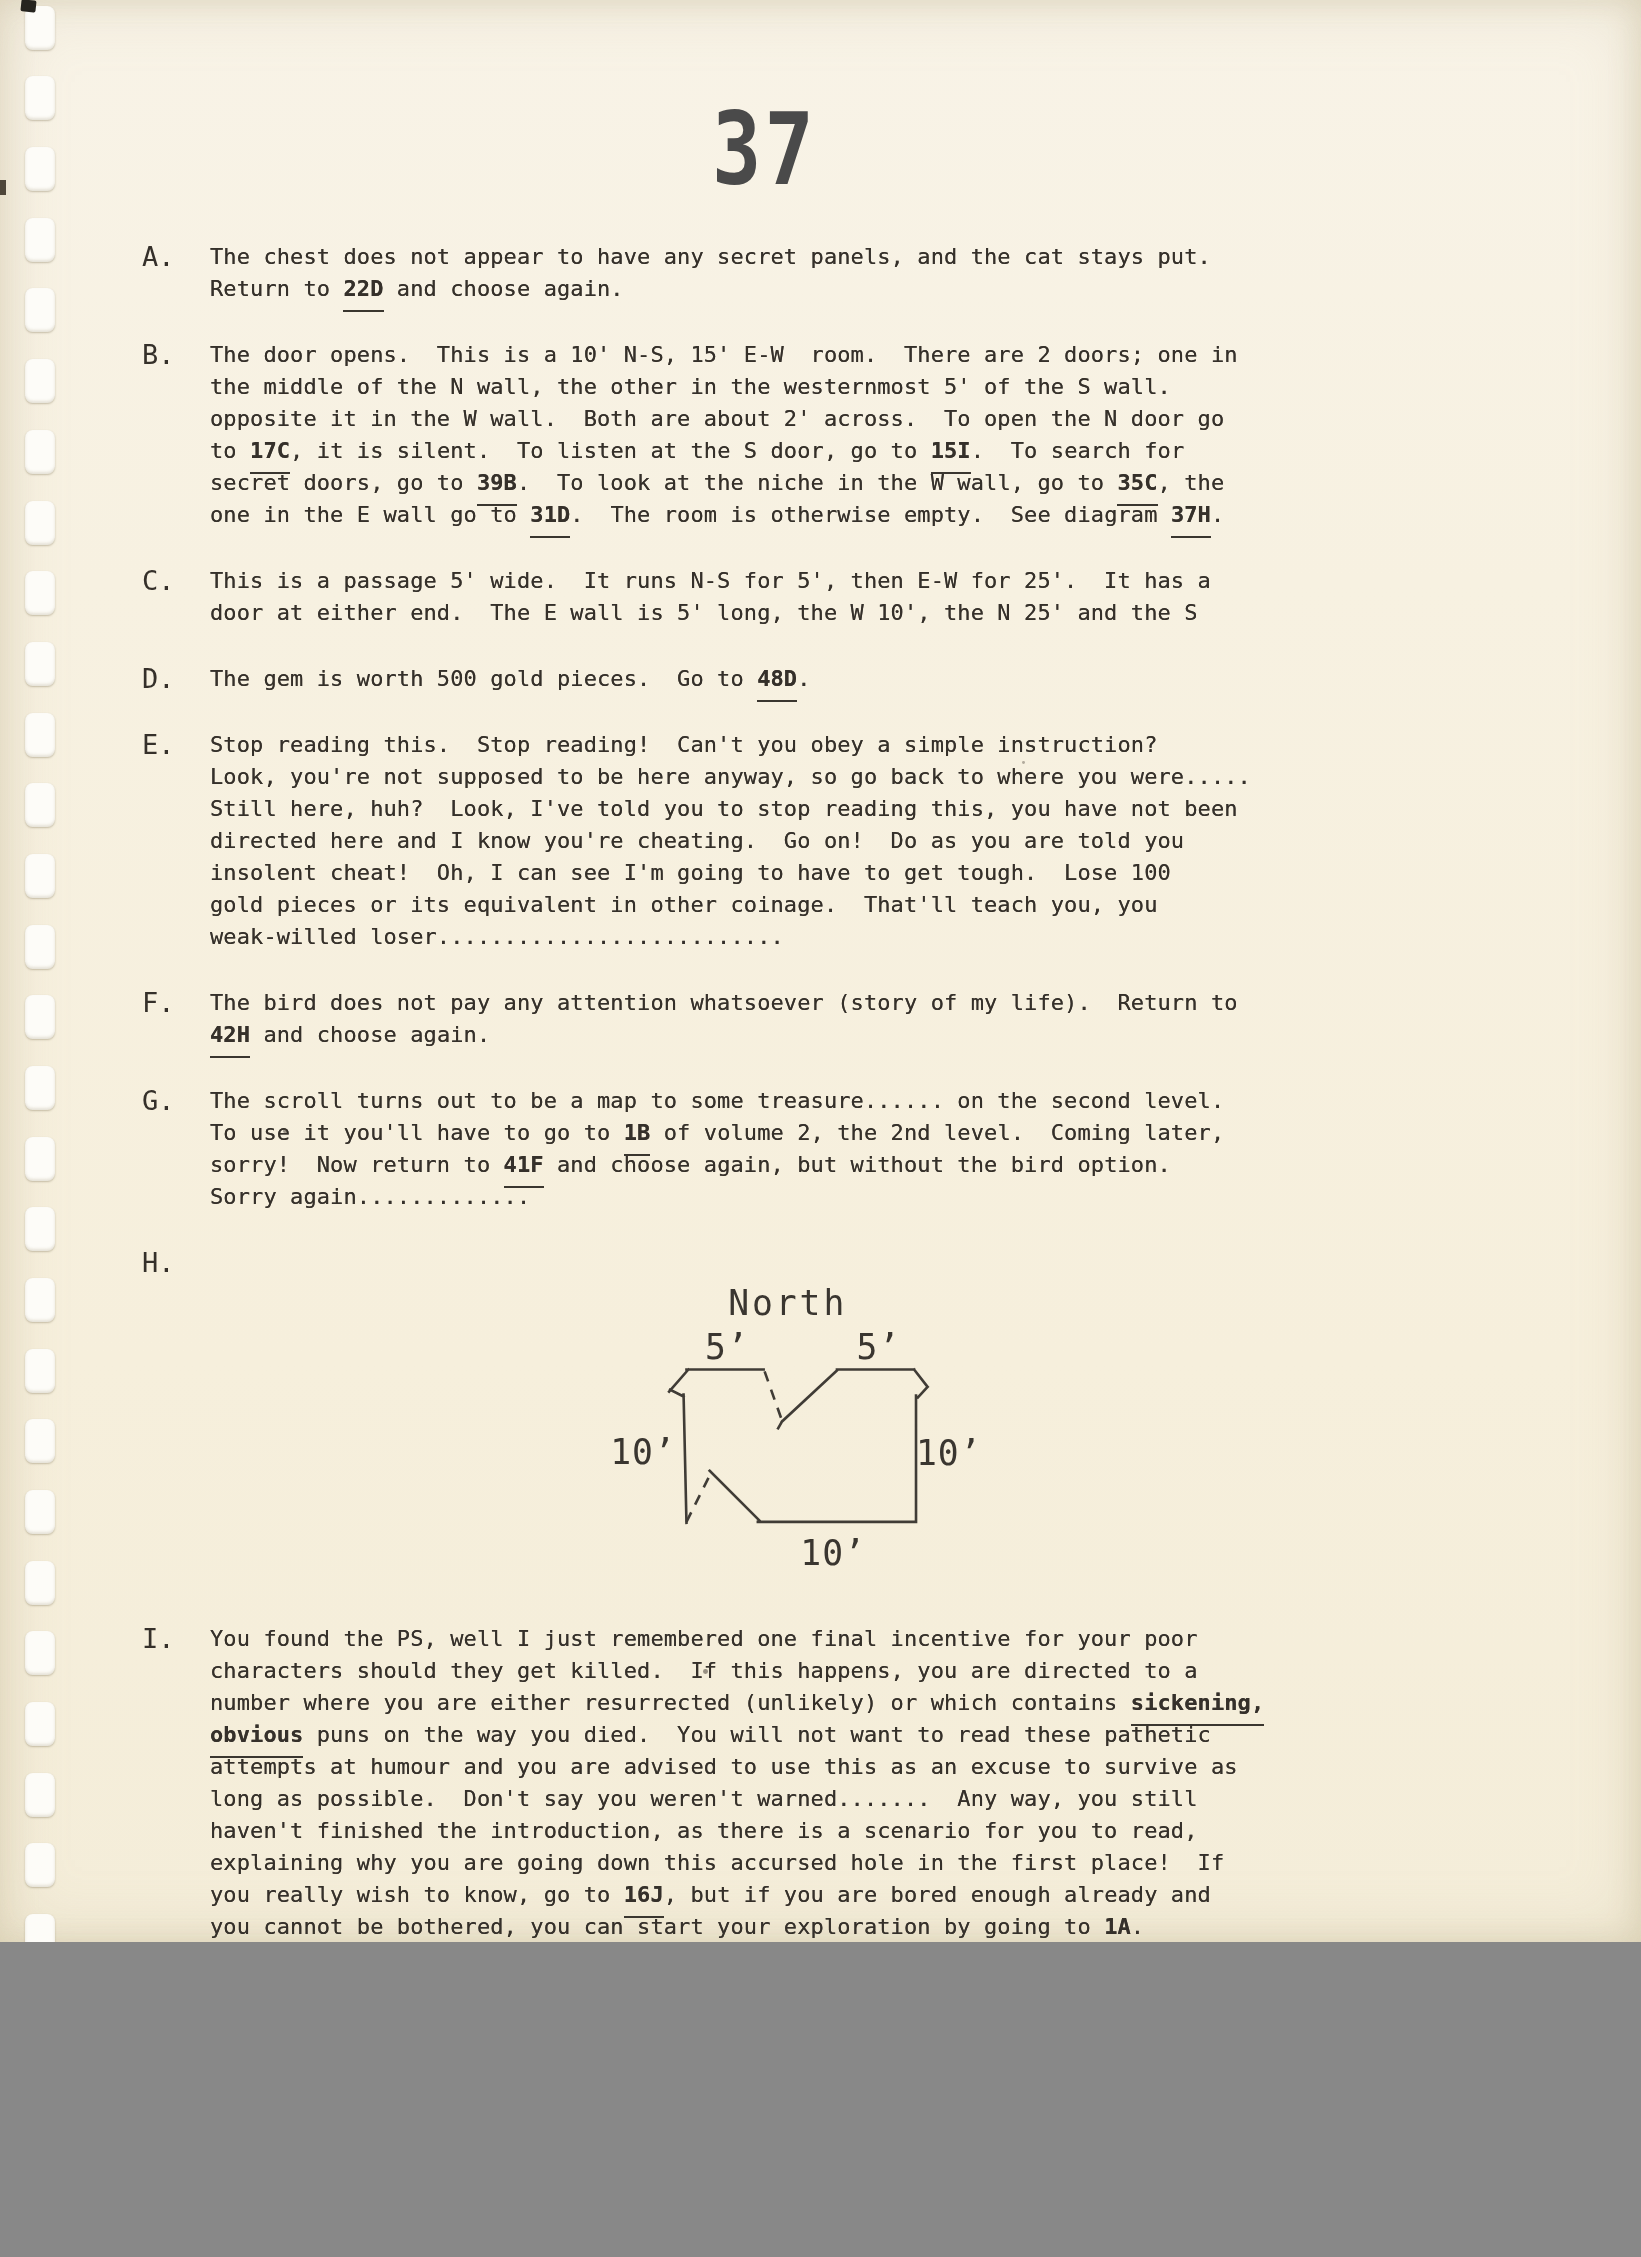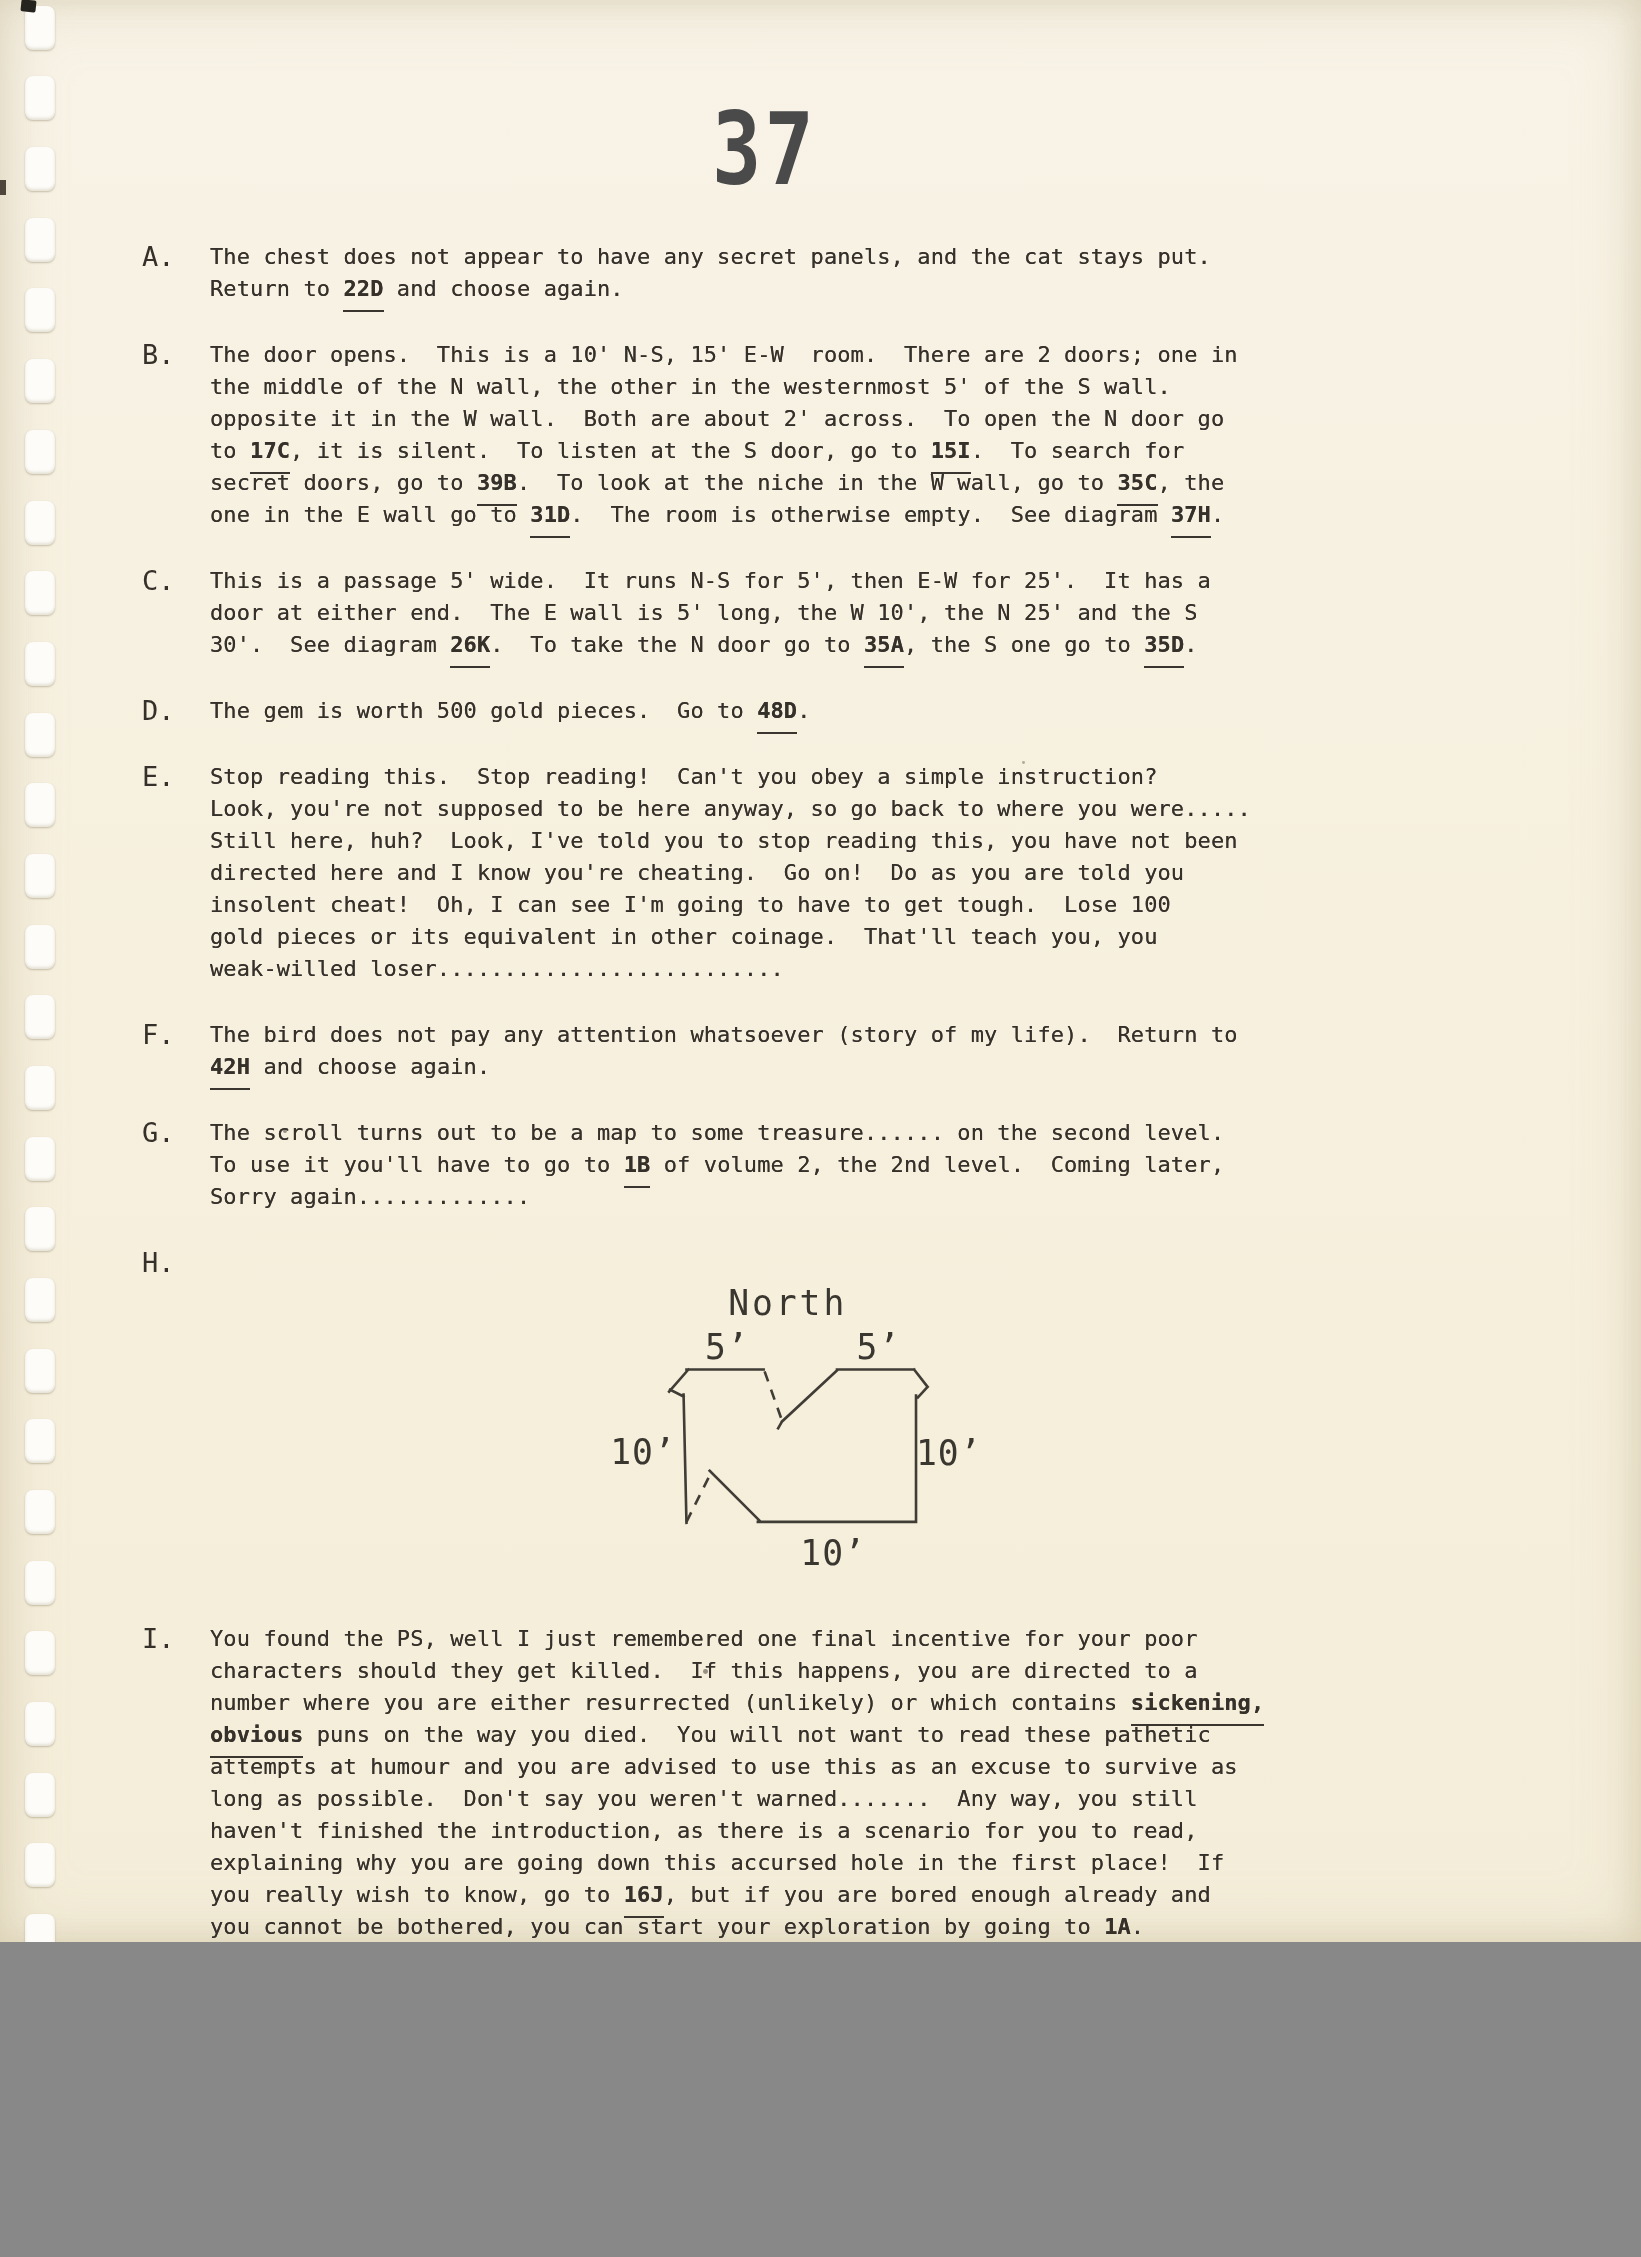--- a/index.html
+++ b/index.html
@@ -113,21 +113,20 @@
           <div class="tline">to <span class="u">17C</span>, it is silent.  To listen at the S door, go to <span class="u">15I</span>.  To search for</div>
           <div class="tline">secret doors, go to <span class="u">39B</span>.  To look at the niche in the W wall, go to <span class="u">35C</span>, the</div>
           <div class="tline">one in the E wall go to <span class="u">31D</span>.  The room is otherwise empty.  See diagram <span class="u">37H</span>.</div>
         </div>
       </div>
       <div class="section">
         <span class="letter">C.</span>
         <div class="body">
           <div class="tline">This is a passage 5' wide.  It runs N-S for 5', then E-W for 25'.  It has a</div>
           <div class="tline">door at either end.  The E wall is 5' long, the W 10', the N 25' and the S</div>
-          <div class="tline">30'.  See diagram <span class="u">26K</span>.  To take the N door go to <span class="u">35A</span>, the S one go to <span class="u">35D</span>.</div>
         </div>
       </div>
       <div class="section">
         <span class="letter">D.</span>
         <div class="body">
           <div class="tline">The gem is worth 500 gold pieces.  Go to <span class="u">48D</span>.</div>
         </div>
       </div>
       <div class="section">
         <span class="letter">E.</span>
@@ -146,20 +145,21 @@
         <div class="body">
           <div class="tline">The bird does not pay any attention whatsoever (story of my life).  Return to</div>
           <div class="tline"><span class="u">42H</span> and choose again.</div>
         </div>
       </div>
       <div class="section">
         <span class="letter">G.</span>
         <div class="body">
           <div class="tline">The scroll turns out to be a map to some treasure...... on the second level.</div>
           <div class="tline">To use it you'll have to go to <span class="u">1B</span> of volume 2, the 2nd level.  Coming later,</div>
+          <div class="tline">sorry!  Now return to <span class="u">41F</span> and choose again, but without the bird option.</div>
           <div class="tline">Sorry again.............</div>
         </div>
       </div>
       <div class="section">
         <span class="letter">H.</span>
         <div class="body">
           <div id="diagram" style="display: block;">
     <svg width="483" height="326" viewBox="0 0 500 338" xmlns="http://www.w3.org/2000/svg">
       <text class="dlabel north" x="215" y="70" text-anchor="middle">North</text>
       <text class="dlabel" x="152" y="116" text-anchor="middle">5’</text>

